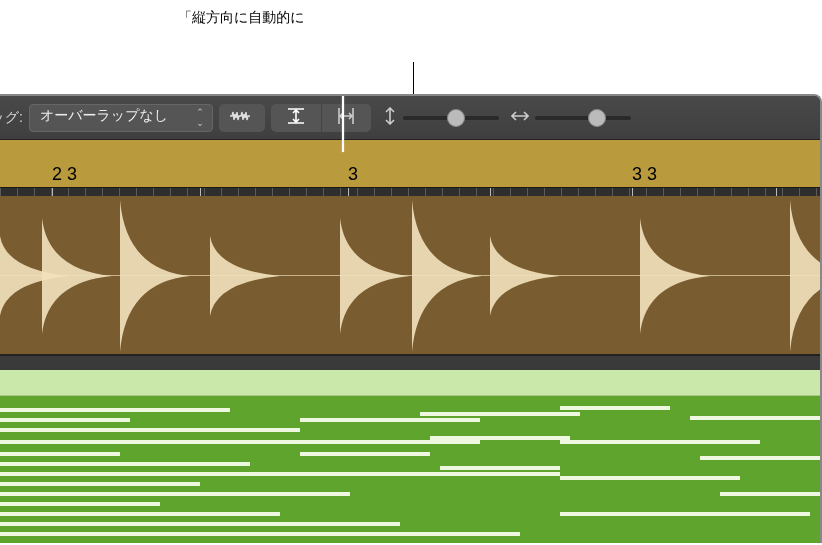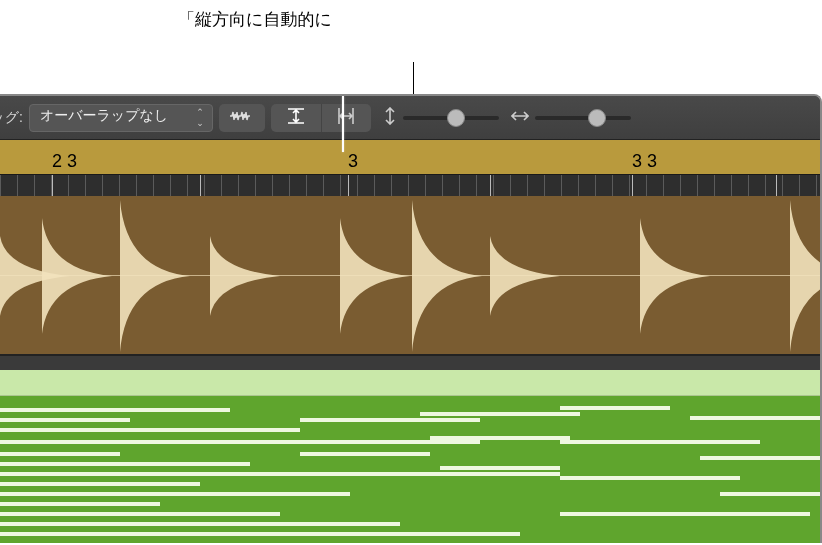--- a/index.html
+++ b/index.html
@@ -7,21 +7,21 @@
       font-family: -apple-system, 'Hiragino Sans', sans-serif;
       background: #fff;
       width: 822px;
       height: 545px;
       position: relative;
     }
     .callout {
       position: absolute;
       top: 8px;
       left: 178px;
-      font-size: 17px;
+      font-size: 14px;
       color: #000;
       line-height: 1.4;
     }
     .callout-line {
       position: absolute;
       top: 62px;
       left: 413px;
       width: 29px;
       height: 42px;
       border-left: 1px solid #000;
@@ -139,21 +139,21 @@
       height: 18px;
       border-radius: 50%;
       background: #bbb;
       border: 1px solid #888;
     }
     .ruler {
       height: 56px;
       background: #3a3a3a;
     }
     .ruler-top {
-      height: 34px;
+      height: 47px;
       background: #b99a3d;
       position: relative;
       display: flex;
       align-items: center;
     }
     .ruler-num {
       position: absolute;
       color: #000;
       font-size: 18px;
       font-weight: 400;

